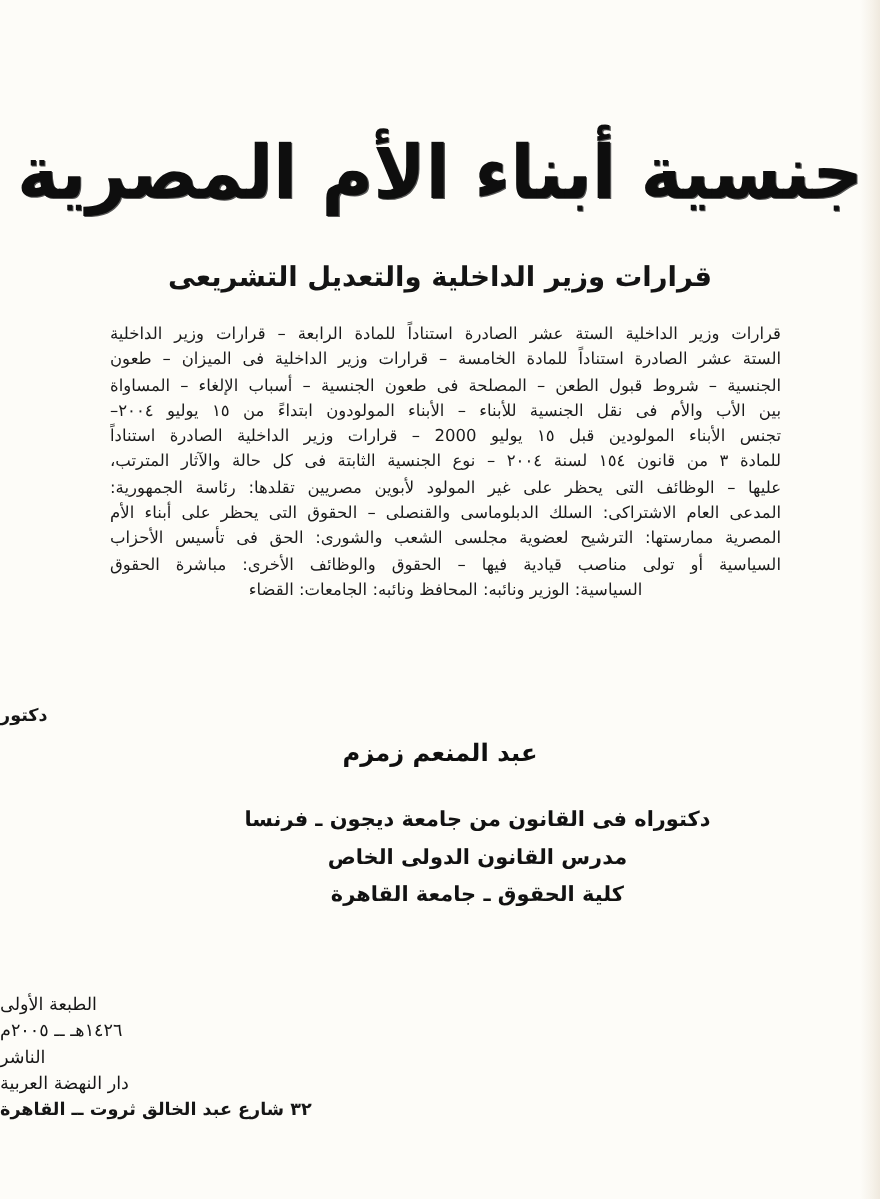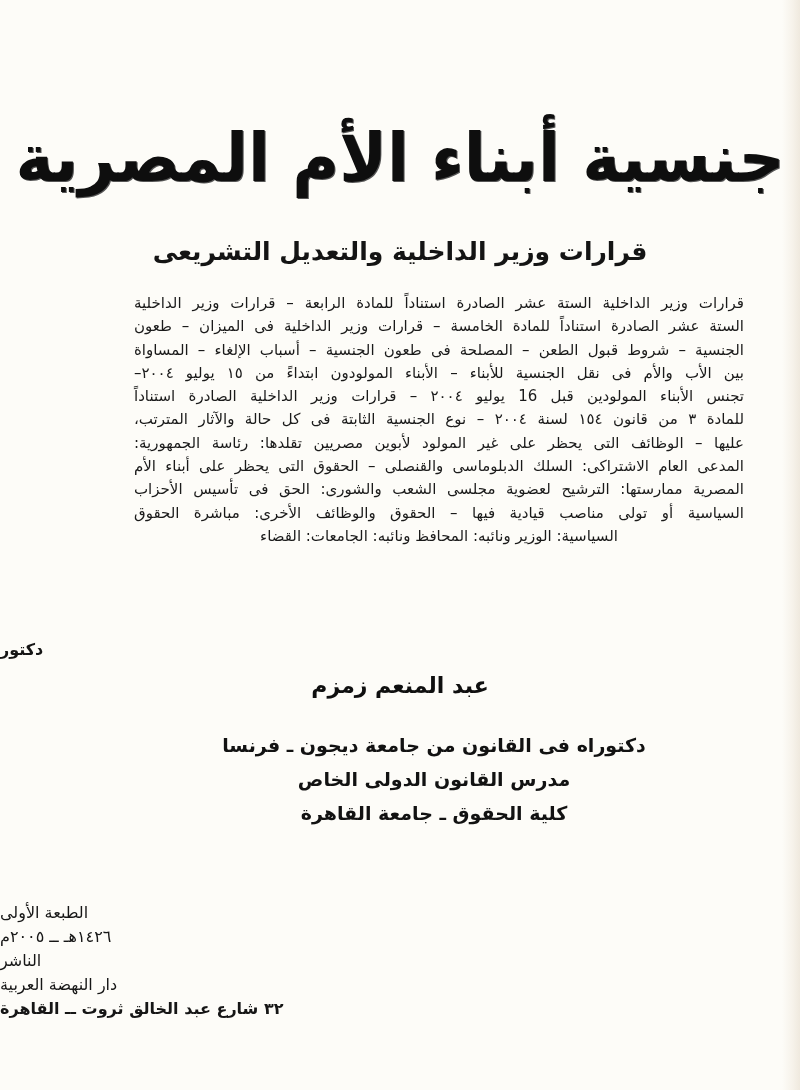--- a/index.html
+++ b/index.html
@@ -29,21 +29,20 @@
       text-align: center;
       font-weight: bold; font-size: 25px; line-height: 36px;
       color: #141414;
     }
     .abstract {
       position: absolute; top: 292px; left: 100px; width: 610px;
       text-align: justify; text-align-last: center;
       font-family: "DejaVu Sans", sans-serif;
       font-size: 15px; line-height: 23.3px;
       color: #1a1a1a;
-      margin-left: 34px;
     }
     .abstract span.line { display: block; text-align: justify; text-align-last: justify; }
     .abstract span.line.last { text-align-last: center; }
     .author-label {
       position: absolute; top: 640px; left: 0; width: 800px;
       text-align: left; font-weight: bold; font-size: 16px; color: #151515;
     }
     .author-name {
       position: absolute; top: 666px; left: 0; width: 800px;
       text-align: center; font-weight: bold; font-size: 22px; line-height: 40px; color: #0f0f0f;
@@ -72,21 +71,21 @@
 
 <div class="page">
   <div class="title">جنسية أبناء الأم المصرية</div>
   <div class="subtitle">قرارات وزير الداخلية والتعديل التشريعى</div>
 
   <div class="abstract">
     <span class="line">قرارات وزير الداخلية الستة عشر الصادرة استناداً للمادة الرابعة – قرارات وزير الداخلية</span>
     <span class="line">الستة عشر الصادرة استناداً للمادة الخامسة – قرارات وزير الداخلية فى الميزان – طعون</span>
     <span class="line">الجنسية – شروط قبول الطعن – المصلحة فى طعون الجنسية – أسباب الإلغاء – المساواة</span>
     <span class="line">بين الأب والأم فى نقل الجنسية للأبناء – الأبناء المولودون ابتداءً من ١٥ يوليو ٢٠٠٤–</span>
-    <span class="line">تجنس الأبناء المولودين قبل 16 يوليو ٢٠٠٤ – قرارات وزير الداخلية الصادرة استناداً</span>
+    <span class="line">تجنس الأبناء المولودين قبل ١٥ يوليو 2000 – قرارات وزير الداخلية الصادرة استناداً</span>
     <span class="line">للمادة ٣ من قانون ١٥٤ لسنة ٢٠٠٤ – نوع الجنسية الثابتة فى كل حالة والآثار المترتب،</span>
     <span class="line">عليها – الوظائف التى يحظر على غير المولود لأبوين مصريين تقلدها: رئاسة الجمهورية:</span>
     <span class="line">المدعى العام الاشتراكى: السلك الدبلوماسى والقنصلى – الحقوق التى يحظر على أبناء الأم</span>
     <span class="line">المصرية ممارستها: الترشيح لعضوية مجلسى الشعب والشورى: الحق فى تأسيس الأحزاب</span>
     <span class="line">السياسية أو تولى مناصب قيادية فيها – الحقوق والوظائف الأخرى: مباشرة الحقوق</span>
     <span class="line last">السياسية: الوزير ونائبه: المحافظ ونائبه: الجامعات: القضاء</span>
   </div>
 
   <div class="author-label">دكتور</div>
   <div class="author-name">عبد المنعم زمزم</div>

